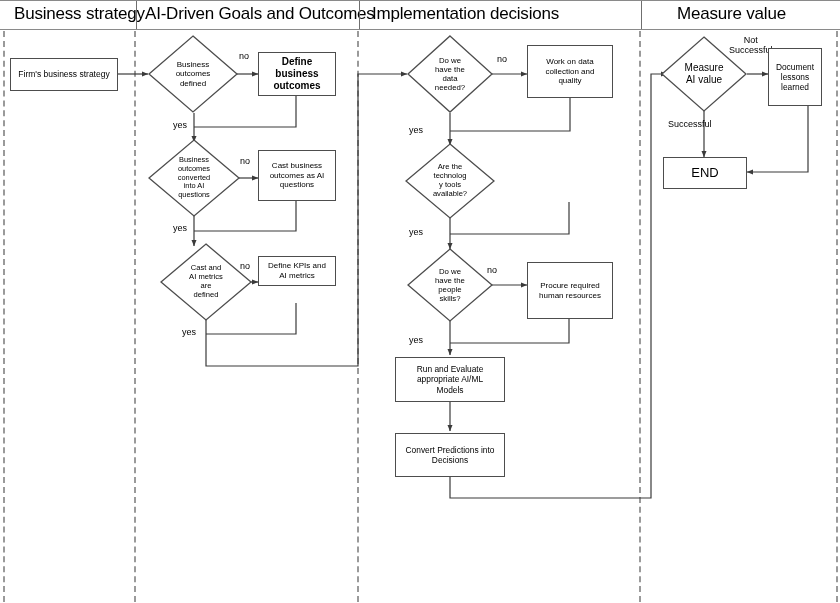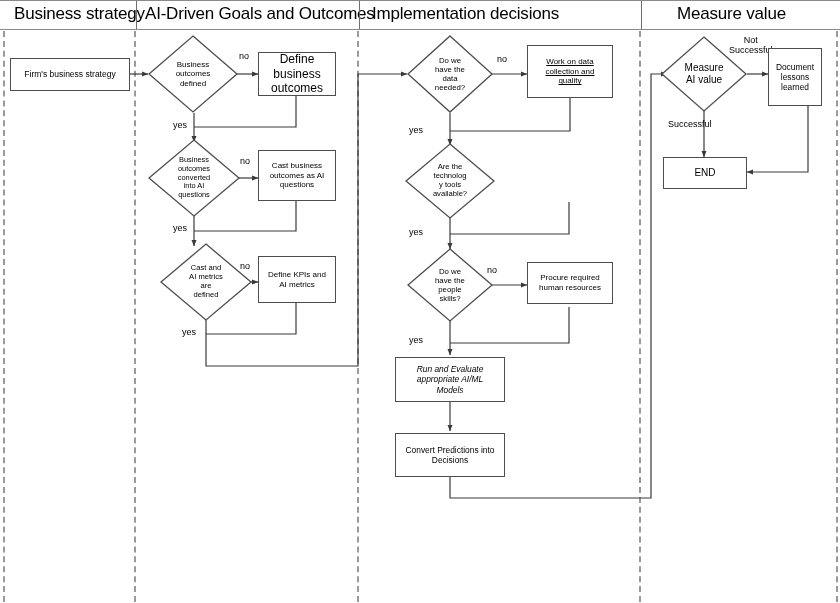--- a/index.html
+++ b/index.html
@@ -213,37 +213,37 @@
 
   <div class="edge-label" style="left:409px;top:228px;">yes</div>
 
   <div class="edge-label" style="left:487px;top:266px;">no</div>
   <div class="edge-label" style="left:409px;top:336px;">yes</div>
 
   <div class="edge-label" style="left:729px;top:36px;text-align:center;">Not
 Successful</div>
   <div class="edge-label" style="left:668px;top:120px;">Successful</div>
 
-  <div class="node proc" style="left:10px;top:58px;width:120px;height:33px;">
+  <div class="node proc" style="left:10px;top:58px;width:108px;height:33px;">
     <span class="txt" style="font-size:8.5px;">Firm's business strategy</span>
   </div>
 
   <div class="diamond-wrap" style="left:148px;top:35px;width:90px;height:78px;">
     <svg class="diamond-shape" viewBox="0 0 90 78" xmlns="http://www.w3.org/2000/svg">
       <polygon points="45,1 89,39 45,77 1,39" fill="#ffffff" stroke="#4d4d4d" stroke-width="1.3"></polygon>
     </svg>
     <div class="diamond-text">
       <span class="txt" style="font-size:8px;">Business
 outcomes
 defined</span>
     </div>
   </div>
 
   <div class="node proc" style="left:258px;top:52px;width:78px;height:44px;">
-    <span class="txt" style="font-size:12px;">Define business
+    <span class="txt" style="font-size:10px;font-weight:bold;">Define business
 outcomes</span>
   </div>
 
   <div class="diamond-wrap" style="left:148px;top:139px;width:92px;height:78px;">
     <svg class="diamond-shape" viewBox="0 0 92 78" xmlns="http://www.w3.org/2000/svg">
       <polygon points="46,1 91,39 46,77 1,39" fill="#ffffff" stroke="#4d4d4d" stroke-width="1.3"></polygon>
     </svg>
     <div class="diamond-text">
       <span class="txt" style="font-size:7.4px;">Business
 outcomes
@@ -264,38 +264,38 @@
       <polygon points="46,1 91,39 46,77 1,39" fill="#ffffff" stroke="#4d4d4d" stroke-width="1.3"></polygon>
     </svg>
     <div class="diamond-text">
       <span class="txt" style="font-size:7.6px;">Cast and
 AI metrics
 are
 defined</span>
     </div>
   </div>
 
-  <div class="node proc" style="left:258px;top:256px;width:78px;height:47px;">
+  <div class="node proc" style="left:258px;top:256px;width:78px;height:30px;">
     <span class="txt" style="font-size:8px;">Define KPIs  and
 AI metrics</span>
   </div>
 
   <div class="diamond-wrap" style="left:407px;top:35px;width:86px;height:78px;">
     <svg class="diamond-shape" viewBox="0 0 86 78" xmlns="http://www.w3.org/2000/svg">
       <polygon points="43,1 85,39 43,77 1,39" fill="#ffffff" stroke="#4d4d4d" stroke-width="1.3"></polygon>
     </svg>
     <div class="diamond-text">
       <span class="txt" style="font-size:7.8px;">Do we
 have the
 data
 needed?</span>
     </div>
   </div>
 
-  <div class="node proc" style="left:527px;top:45px;width:86px;height:53px;text-decoration:underline;">
+  <div class="node proc" style="left:527px;top:45px;width:86px;height:53px;">
     <span class="txt" style="font-size:8px;">Work on data
 collection and
 quality</span>
   </div>
 
   <div class="diamond-wrap" style="left:405px;top:143px;width:90px;height:76px;">
     <svg class="diamond-shape" viewBox="0 0 90 76" xmlns="http://www.w3.org/2000/svg">
       <polygon points="45,1 89,38 45,75 1,38" fill="#ffffff" stroke="#4d4d4d" stroke-width="1.3"></polygon>
     </svg>
     <div class="diamond-text">
@@ -312,26 +312,26 @@
       <polygon points="43,1 85,37 43,73 1,37" fill="#ffffff" stroke="#4d4d4d" stroke-width="1.3"></polygon>
     </svg>
     <div class="diamond-text">
       <span class="txt" style="font-size:7.8px;">Do we
 have the
 people
 skills?</span>
     </div>
   </div>
 
-  <div class="node proc" style="left:527px;top:262px;width:86px;height:42px;">
+  <div class="node proc" style="left:527px;top:262px;width:86px;height:57px;">
     <span class="txt" style="font-size:8px;">Procure required
 human resources</span>
   </div>
 
-  <div class="node proc" style="left:395px;top:357px;width:110px;height:45px;font-style:italic;">
+  <div class="node proc" style="left:395px;top:357px;width:110px;height:45px;">
     <span class="txt" style="font-size:8.4px;">Run and Evaluate
 appropriate AI/ML
 Models</span>
   </div>
 
   <div class="node proc" style="left:395px;top:433px;width:110px;height:44px;">
     <span class="txt" style="font-size:8.4px;">Convert Predictions into
 Decisions</span>
   </div>
 
@@ -345,16 +345,16 @@
     </div>
   </div>
 
   <div class="node proc" style="left:768px;top:48px;width:54px;height:58px;">
     <span class="txt" style="font-size:8.4px;">Document
 lessons
 learned</span>
   </div>
 
   <div class="node proc" style="left:663px;top:157px;width:84px;height:32px;">
-    <span class="txt" style="font-size:10px;">END</span>
+    <span class="txt" style="font-size:13px;">END</span>
   </div>
 
 </div>
 
 </body></html>

